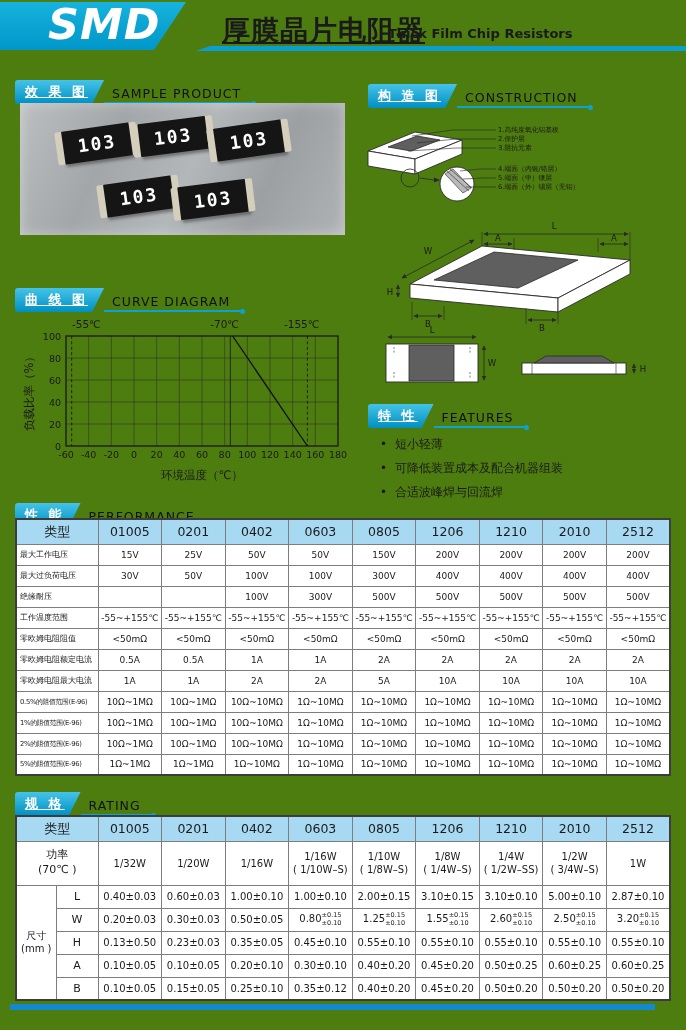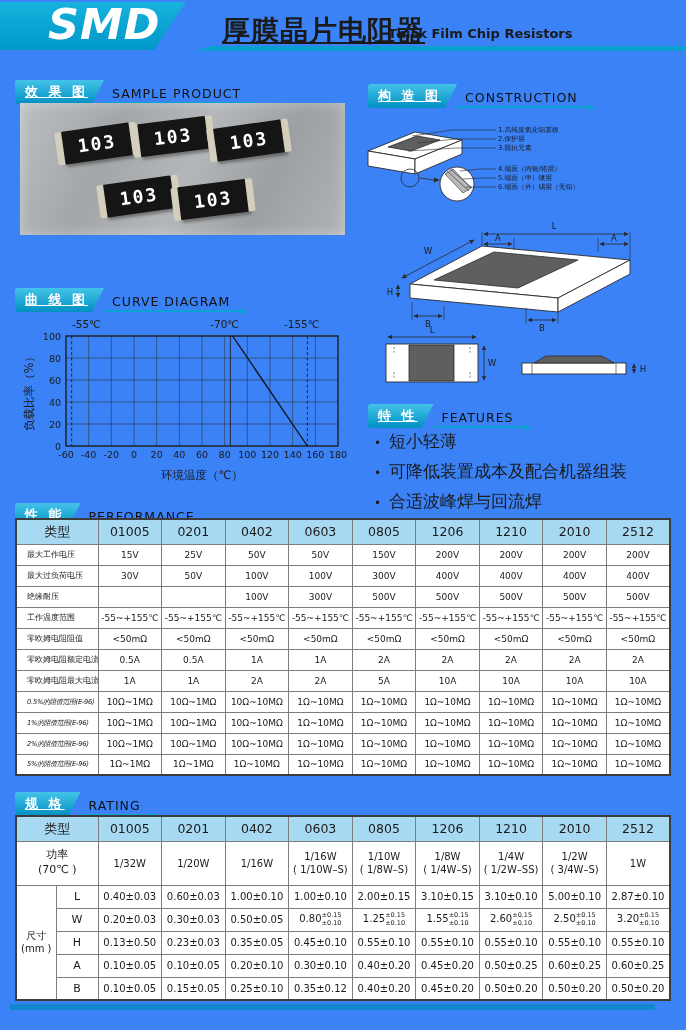--- a/index.html
+++ b/index.html
@@ -1,16 +1,16 @@
 <!DOCTYPE html>
 <html><head>
 <meta charset="utf-8">
 <style>
   html,body{margin:0;padding:0;background:#fff;}
-  .page{position:relative;width:686px;height:1030px;background:#3b82f6;overflow:hidden;
+  .page{position:relative;width:686px;height:1030px;background:#4d7c0f;overflow:hidden;
         font-family:"DejaVu Sans","Liberation Sans",sans-serif;color:#1a1a1a;}
 
   
   .hdr-band{position:absolute;left:0;top:2px;width:186px;height:48px;
     background:linear-gradient(180deg,#17b2dd,#0097c8);
     clip-path:polygon(0 0,100% 0,calc(100% - 32px) 100%,0 100%);}
   .hdr-logo{position:absolute;left:48px;top:-1px;font-size:43px;font-weight:bold;
     font-style:italic;color:#fff;letter-spacing:1px;}
   .hdr-cn{position:absolute;left:222px;top:12px;font-size:28px;font-weight:bold;letter-spacing:1px;text-decoration:underline;}
   .hdr-en{position:absolute;left:388px;top:26px;font-size:13px;font-weight:bold;}
@@ -58,38 +58,38 @@
   .grid{stroke:#2e2e2e;stroke-width:.55;}
   .frame{fill:none;stroke:#1d1d1d;stroke-width:1.2;}
   .ref-dashed{stroke:#1d1d1d;stroke-width:.9;stroke-dasharray:3 2.4;}
   .ref-solid{stroke:#1d1d1d;stroke-width:.9;}
   .series{fill:none;stroke:#101010;stroke-width:1.3;}
   .tick{font-size:9.5px;}
   .ann{font-size:10.5px;}
   .axlabel{font-size:11.5px;}
 
   
-  .features{position:absolute;left:374px;top:430px;margin:0;padding:0;list-style:none;
-    font-size:17px;}
+  .features{position:absolute;left:374px;top:430px;margin:6px;padding:0;list-style:none;
+    font-size:12px;}
   .features li{margin:0 0 7px 0;}
   .features li::before{content:'•';margin-right:8px;font-size:12px;}
 
   
   table{border-collapse:collapse;table-layout:fixed;background:#fff;}
   #perf{position:absolute;left:15px;top:518px;width:656px;border:2px solid #3c3c3c;}
   #rating{position:absolute;left:15px;top:815px;width:656px;border:2px solid #3c3c3c;}
   th,td{border:1px solid #7d7d7d;text-align:center;vertical-align:middle;
     padding:0 1px;overflow:hidden;white-space:nowrap;}
   th{background:#a8d9f2;font-weight:normal;font-size:12.5px;}
   th.corner{font-size:13px;}
   #perf tr{height:21px;}
   #perf tr.head{height:25px;}
   #perf td{font-size:9px;}
-  #perf td.rowlabel{text-align:left;padding-left:10px;font-size:8px;background:#fff;}
-  #perf td.rowlabel.tiny{font-size:6.8px;letter-spacing:-.3px;font-style:italic;}
+  #perf td.rowlabel{text-align:left;padding-left:3px;font-size:8px;background:#fff;}
+  #perf td.rowlabel.tiny{font-size:6.8px;letter-spacing:-.3px;}
   #rating tr.head{height:25px;}
   #rating tr.power{height:44px;}
   #rating tr.dim{height:23px;}
   #rating td{font-size:10px;}
   #rating .plabel{background:#fff;font-size:11px;line-height:1.35;white-space:normal;}
   #rating .dimhead{background:#fff;font-size:10px;line-height:1.3;white-space:normal;}
   #rating .dletter{background:#fff;font-size:11px;}
   #rating td.pw{line-height:1.3;white-space:normal;font-size:10px;}
   .stk{display:inline-block;vertical-align:middle;font-size:6.5px;line-height:1.15;
     margin-left:0;text-align:left;}

